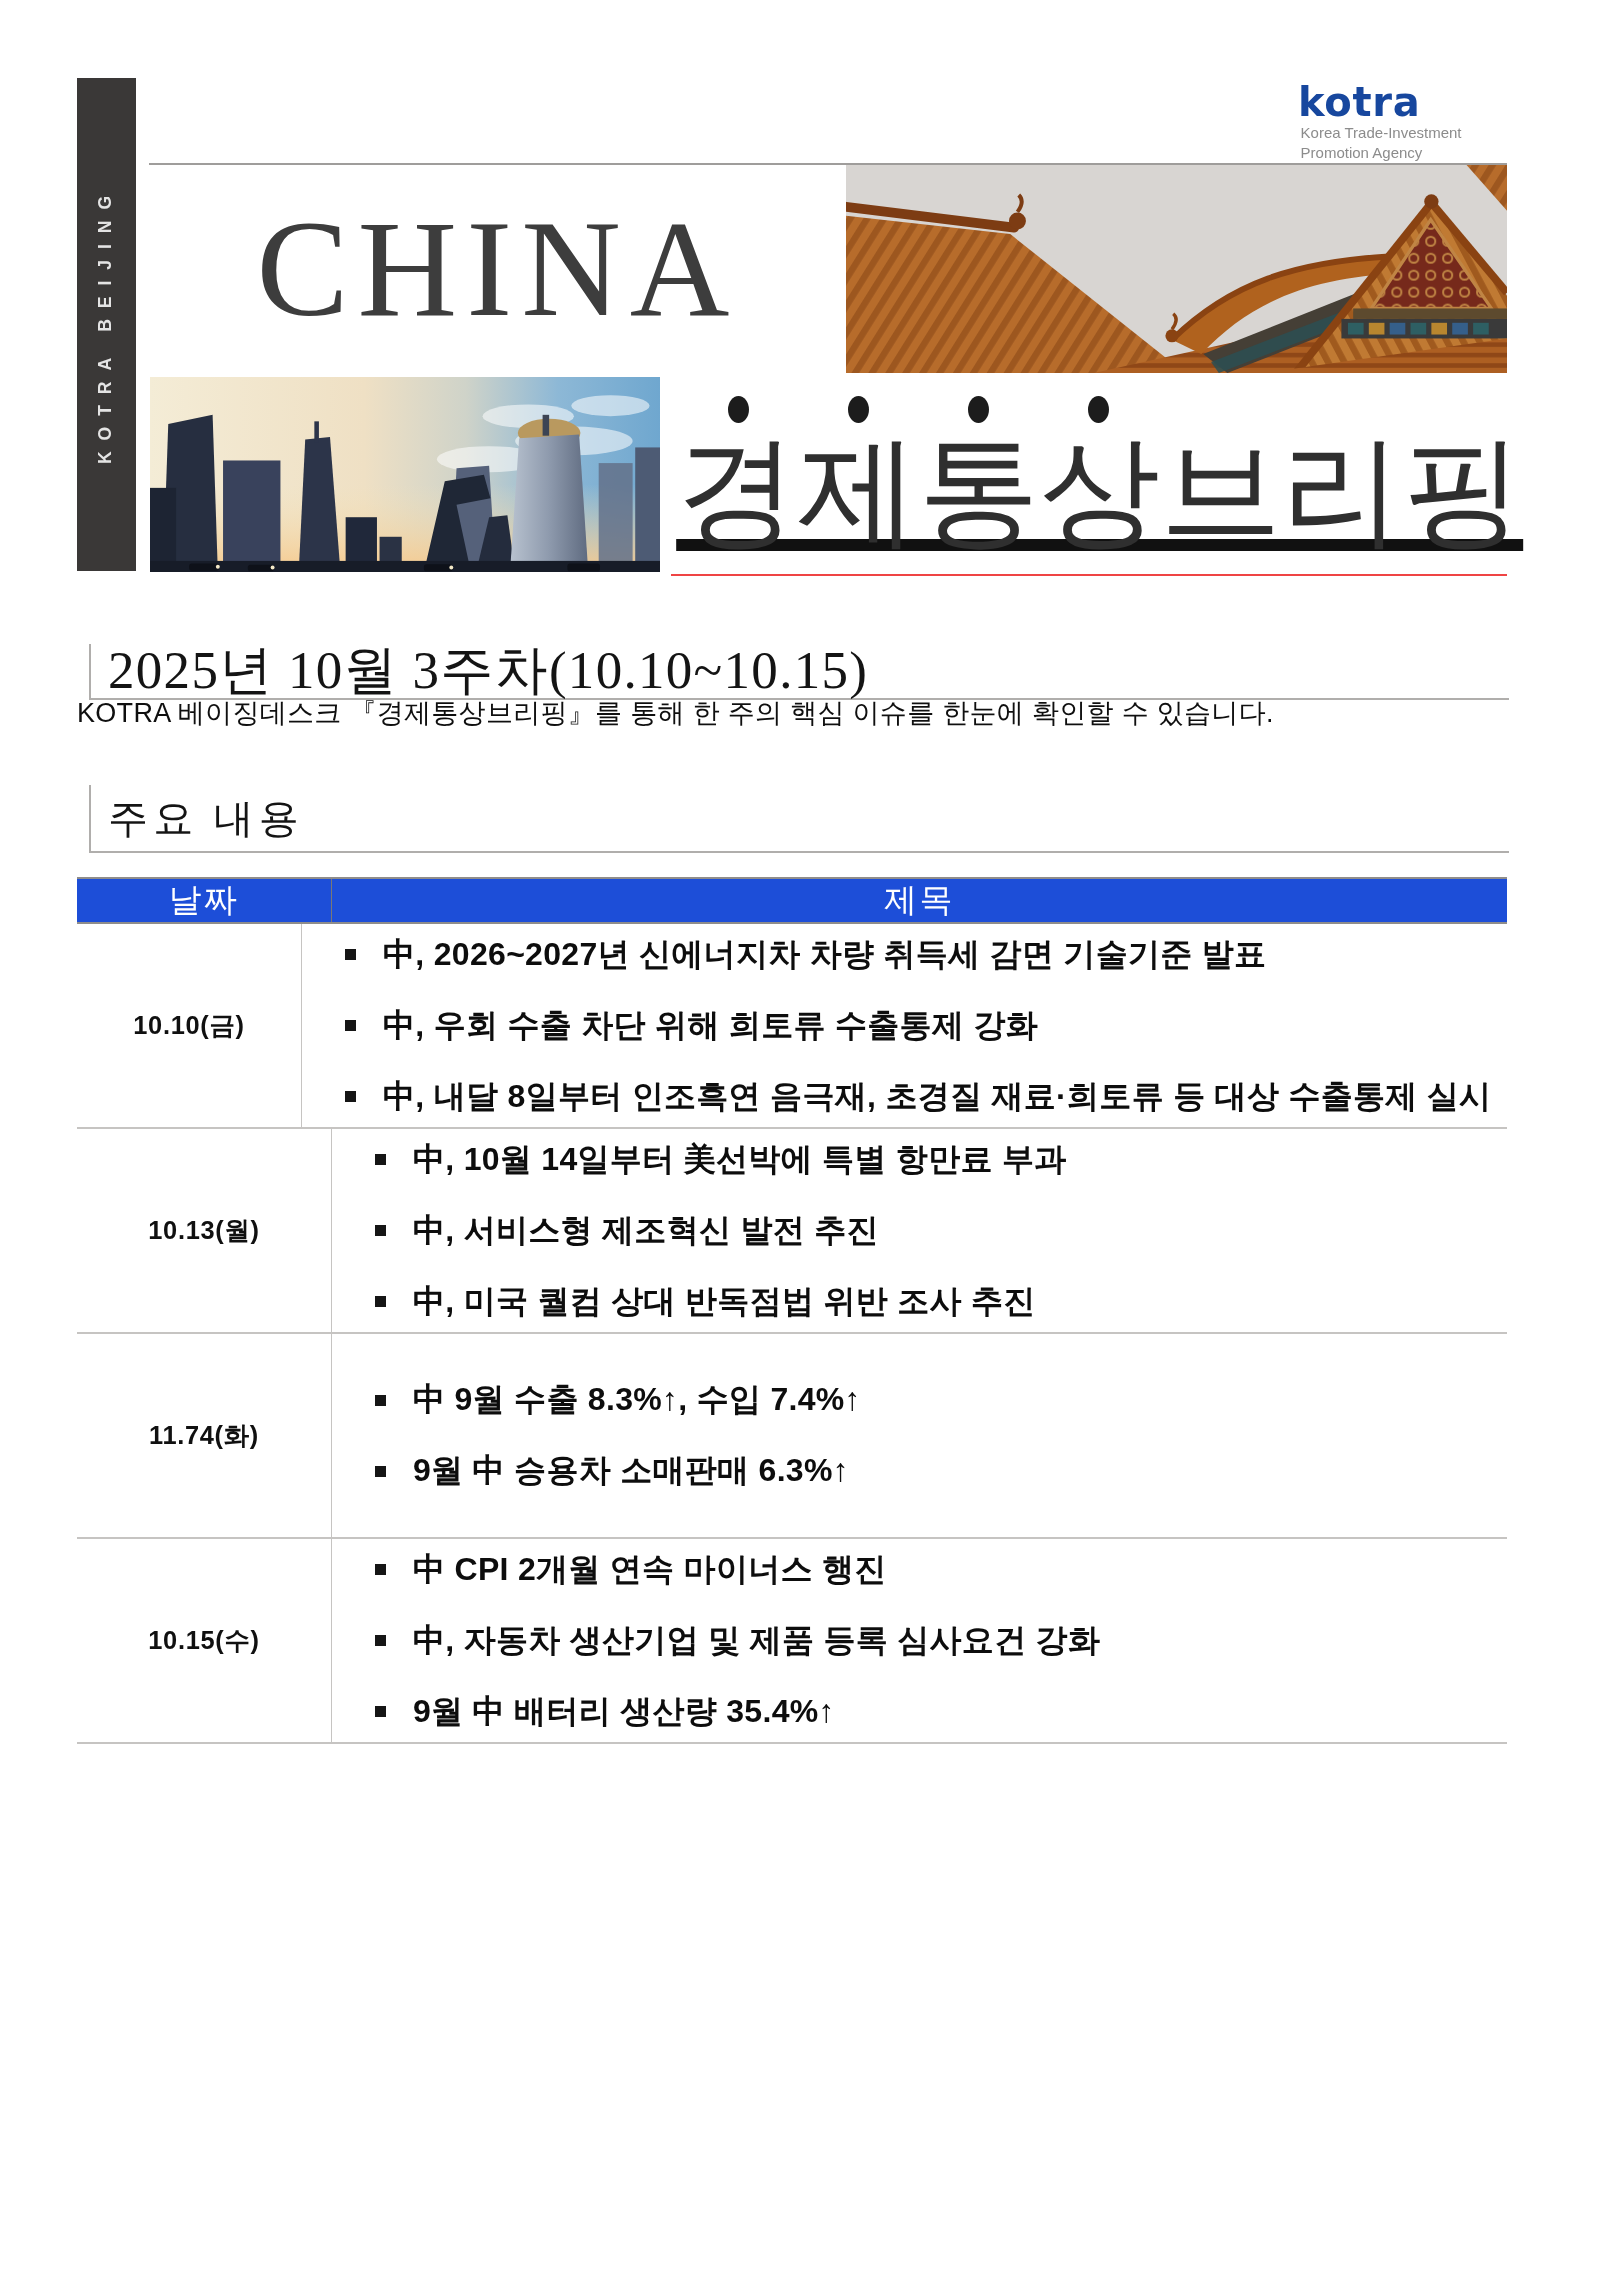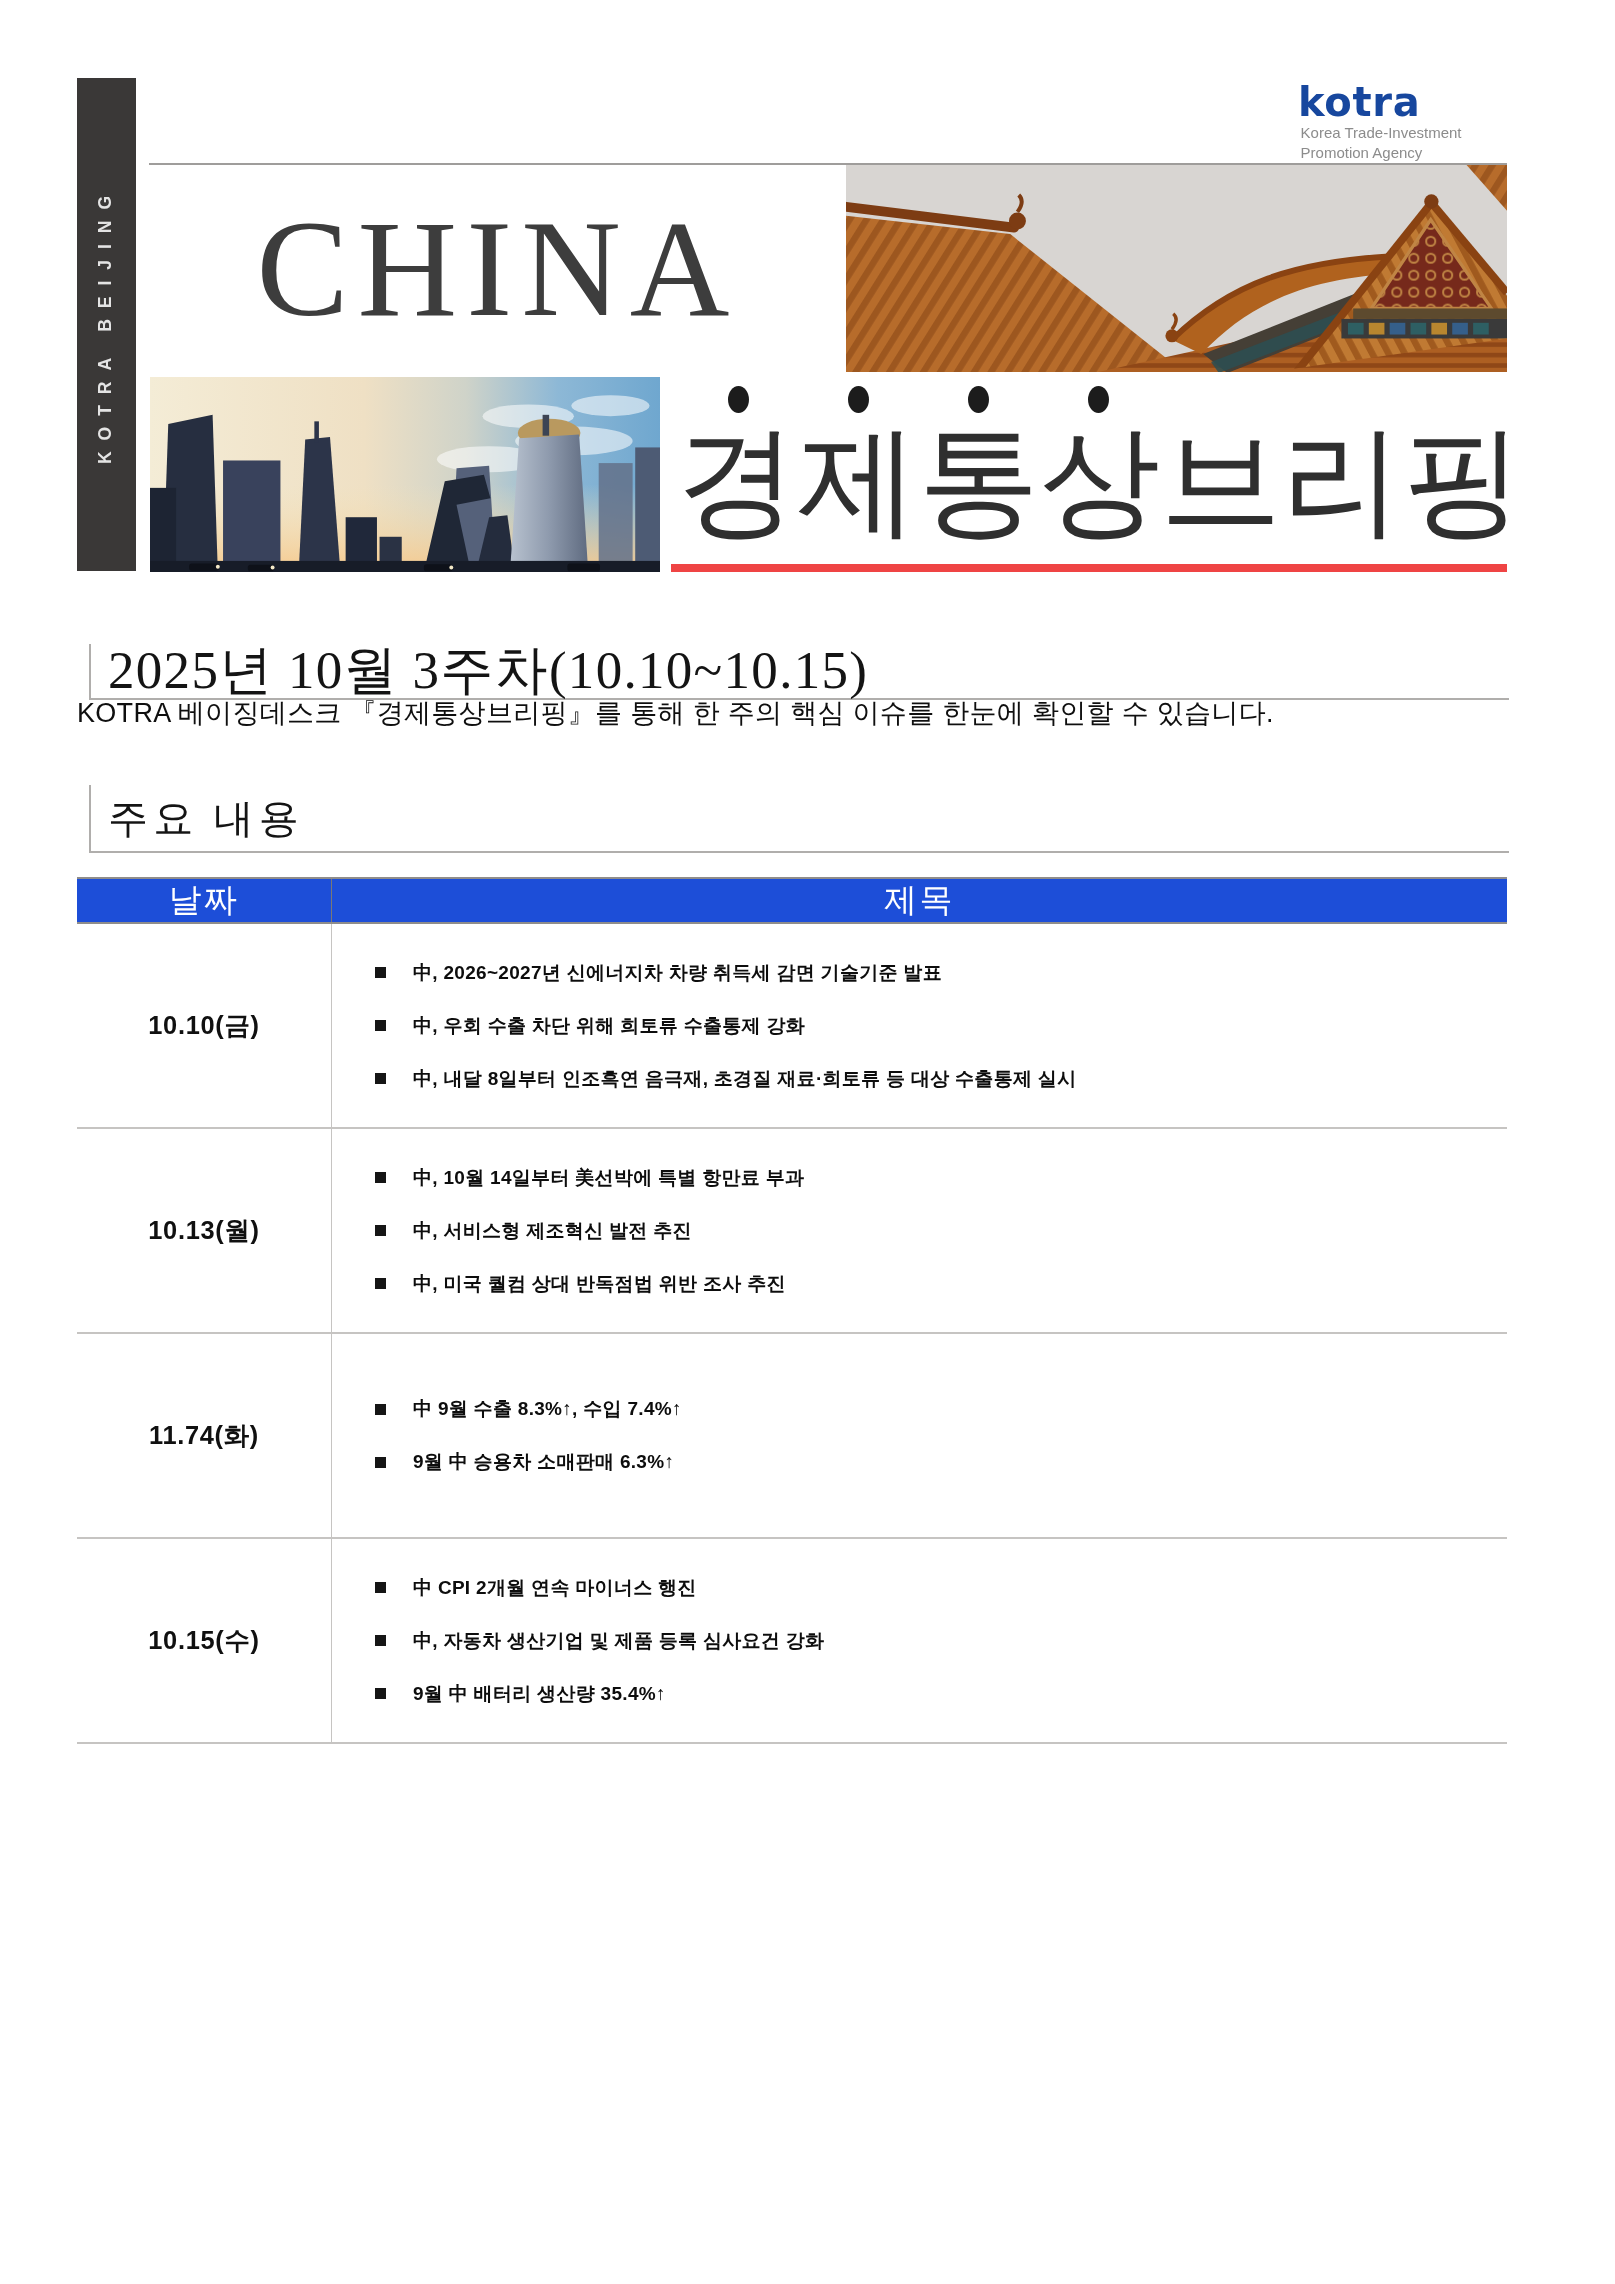--- a/index.html
+++ b/index.html
@@ -18,22 +18,22 @@
         display:flex;align-items:center;justify-content:center;}
   .side span{writing-mode:vertical-rl;transform:rotate(180deg) translateX(1.3px);
              color:#e4e4e4;font-size:17.6px;font-weight:600;letter-spacing:0.62em;white-space:nowrap;}
   .rule-top{position:absolute;left:72px;top:85px;width:1358px;height:2px;background:#9f9d9b;}
   .china{position:absolute;left:72px;top:87px;width:697px;height:208px;background:#ffffff;
          display:flex;align-items:center;justify-content:center;}
   .china span{font-family:"Liberation Serif", serif;font-size:138px;letter-spacing:9px;
               color:#3d3d3d;line-height:1;}
   .roofs{position:absolute;left:769px;top:87px;width:661px;height:208px;}
   .skyline{position:absolute;left:73px;top:299px;width:510px;height:195px;}
-  .brief{position:absolute;left:594px;top:294px;width:836px;height:192px;
-         border-bottom:8px solid #ef4444;background:#ffffff;}
+  .brief{position:absolute;left:594px;top:304px;width:836px;height:192px;
+         border-bottom:2px solid #ef4444;background:#ffffff;text-decoration:underline;}
   .dots{display:flex;gap:99px;padding-left:57px;padding-top:14.3px;}
   .dot{width:21px;height:27px;background:#1c1c1c;border-radius:50%;}
   .brief-word{margin-top:6.5px;padding-left:5.2px;font-size:121px;line-height:1;
               font-weight:400;color:#2f2f2f;letter-spacing:0;white-space:nowrap;}
 
   
   .week{position:absolute;left:89px;top:611px;width:1401px;height:54px;
         border-left:2.6px solid #b0aeac;border-bottom:2px solid #b0aeac;
         display:flex;align-items:center;padding-left:17px;margin-top:33px;}
   .week span{font-family:"Liberation Serif", serif;font-size:53px;color:#141414;letter-spacing:1.3px;}
@@ -58,21 +58,21 @@
   .th1{width:254px;border-right:1.3px solid #7a7876;}
   .th2{flex:1;}
   .row{display:flex;height:203px;border-bottom:2px solid #c6c4c2;}
   .row:last-child{border-bottom:none;}
   .td-date{width:254px;border-right:1.3px solid #c6c4c2;display:flex;align-items:center;
            justify-content:center;font-size:25.4px;font-weight:700;color:#101010;letter-spacing:0.7px;}
   .td-items{flex:1;display:flex;flex-direction:column;justify-content:center;gap:27px;
             padding:0 15.6px 0 43px;}
   .item{display:flex;align-items:center;gap:27px;}
   .sq{flex:none;width:11px;height:11px;background:#151515;}
-  .item .txt{font-size:19px;font-weight:700;color:#0d0d0d;letter-spacing:0.3px;white-space:nowrap;}
+  .item .txt{font-size:32px;font-weight:700;color:#0d0d0d;letter-spacing:0.3px;white-space:nowrap;}
 </style>
 </head>
 <body>
 
 <div class="page">
 
   <div class="logo">
     <div class="logo-word">kotra</div>
     <div class="logo-tag">
       <div>Korea Trade-Investment</div>

